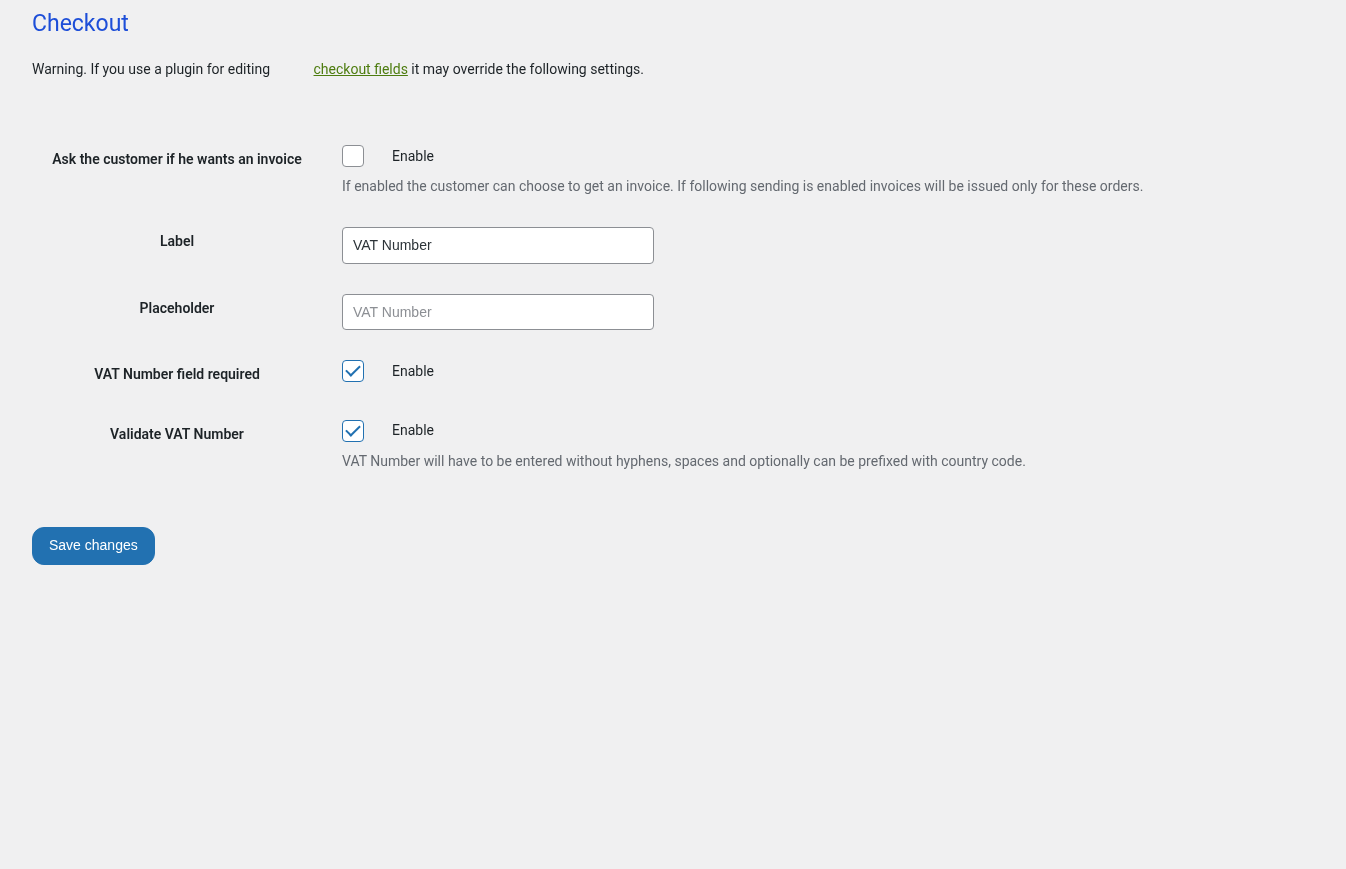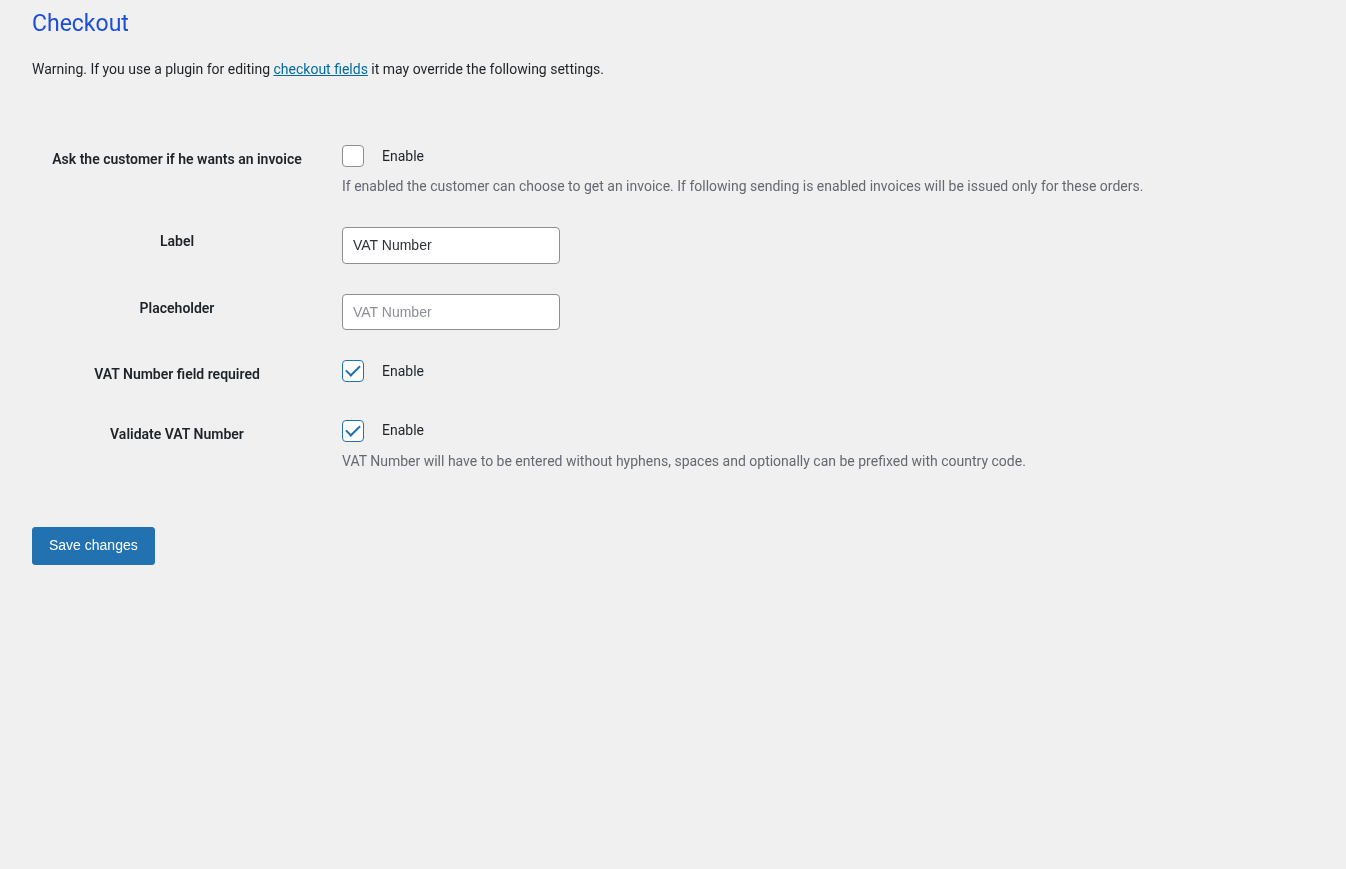--- a/index.html
+++ b/index.html
@@ -20,22 +20,23 @@
       margin-bottom: 22px;
       color: #1d4ed8;
     }
     .warning-text {
       font-size: 14px;
       color: #1d2327;
       margin-bottom: 50px;
       line-height: 1.5;
     }
     .warning-text a {
-      color: #0369a1;
+      color: #4d7c0f;
       text-decoration: underline;
+      margin-left: 40px;
     }
     .form-table {
       width: 100%;
       border-collapse: collapse;
     }
     .form-table tr {
       vertical-align: top;
     }
     .form-table th {
       text-align: center;
@@ -49,21 +50,21 @@
     }
     .form-table td {
       padding: 15px 10px;
       vertical-align: top;
       font-size: 14px;
       line-height: 1.5;
     }
     .checkbox-wrap {
       display: flex;
       align-items: center;
-      gap: 18px;
+      gap: 28px;
       margin-bottom: 4px;
     }
     input[type="checkbox"] {
       appearance: none;
       width: 22px;
       height: 22px;
       border: 1px solid #8c8f94;
       border-radius: 4px;
       background: #fff;
       cursor: pointer;
@@ -90,42 +91,42 @@
       cursor: pointer;
     }
     .description {
       color: #646970;
       font-size: 14px;
       margin-top: 8px;
       line-height: 1.6;
       max-width: 960px;
     }
     input[type="text"] {
-      width: 218px;
+      width: 312px;
       padding: 6px 10px;
       font-size: 14px;
       border: 1px solid #8c8f94;
       border-radius: 4px;
       background: #fff;
       color: #2c3338;
       line-height: 1.6;
     }
     input[type="text"]::placeholder {
       color: #8c8f94;
     }
     .submit-row {
       margin-top: 40px;
     }
     .button-primary {
       background: #2271b1;
       border: 1px solid #2271b1;
       color: #fff;
       font-size: 14px;
       padding: 8px 16px;
-      border-radius: 3px;
+      border-radius: 12px;
       cursor: pointer;
       line-height: 1.4;
     }
   </style>
 </head>
 <body>
 
 <h2 class="page-title">Checkout</h2>
 
 <p class="warning-text">

